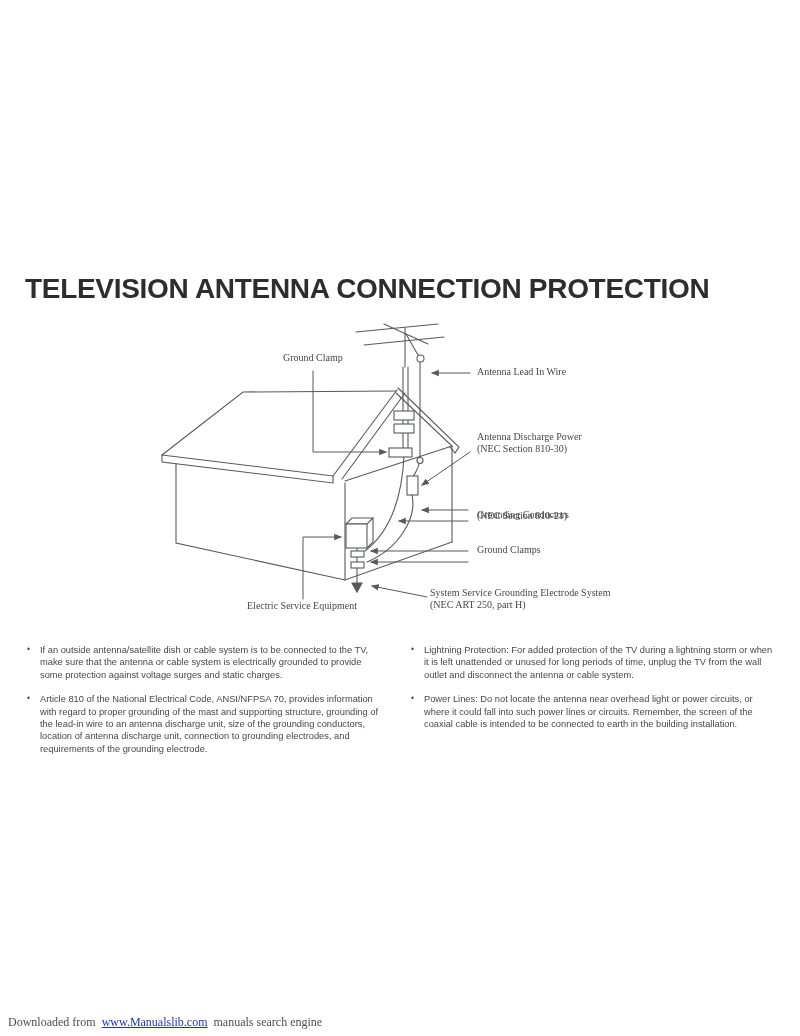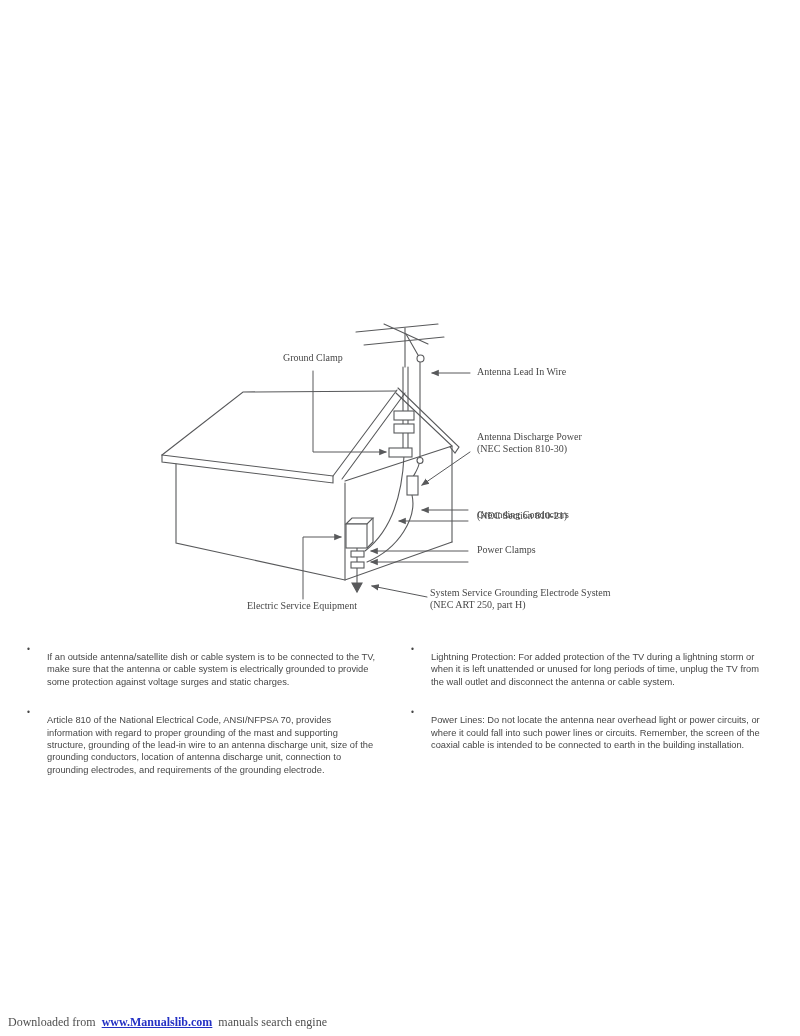--- a/index.html
+++ b/index.html
@@ -7,30 +7,31 @@
   .page{position:absolute;inset:0;background:#ffffff;}
   .title{position:absolute;left:25px;top:254px;font-size:28px;line-height:32px;font-weight:700;
          color:#2d2d2d;letter-spacing:-0.3px;white-space:nowrap;}
   svg.diagram{position:absolute;left:0;top:0;pointer-events:none;}
   .dlabel{position:absolute;font-size:10px;line-height:12px;color:#474747;white-space:nowrap;font-family:Liberation Serif, serif;}
   .col{position:absolute;top:643px;}
   .col-left{left:25px;width:362px;}
   .col-right{left:409px;width:366px;}
   .bullet{display:flex;margin:0 0 10px 0;}
   .dot{flex:none;width:12px;font-size:8.5px;line-height:12.4px;color:#474747;padding-left:2px;}
-  .bullet p{margin:8px;font-size:9.3px;line-height:12.4px;color:#474747;}
+  .bullet p{margin:1px;font-size:9.3px;line-height:12.4px;color:#474747;}
   .footer{position:absolute;left:8px;top:1015px;font-family:"Liberation Serif",serif;
           font-size:12px;line-height:14px;color:#4e4e4e;white-space:nowrap;}
-  .footer a{color:#2330c4;font-weight:bold;text-decoration:underline;margin:0 3px;cursor:pointer;}
+  .footer a{color:#2330c4;font-weight:normal;text-decoration:underline;margin:0 3px;cursor:pointer;}
 </style>
 </head>
 <body>
 
 <div class="page">
 
+  <h1 class="title">TELEVISION ANTENNA CONNECTION PROTECTION</h1>
 
   <svg class="diagram" width="800" height="1036" viewBox="0 0 800 1036">
     <defs>
       <marker id="arr" viewBox="0 0 10 10" refX="8.5" refY="5" markerWidth="8" markerHeight="8" orient="auto">
         <path d="M0,1 L10,5 L0,9 z" fill="#58595b"></path>
       </marker>
     </defs>
 
     <g stroke="#58595b" stroke-width="1.1" fill="none" stroke-linecap="round">
       <path d="M162,455 L243,392 L396,391"></path>
@@ -89,21 +90,21 @@
       <path d="M303,599 L303,537 L341,537" marker-end="url(#arr)"></path>
     </g>
   </svg>
 
   <div class="dlabel" style="left:283px;top:352px">Ground Clamp</div>
   <div class="dlabel" style="left:477px;top:366px">Antenna Lead In Wire</div>
   <div class="dlabel" style="left:477px;top:431px">Antenna Discharge Power</div>
   <div class="dlabel" style="left:477px;top:443px">(NEC Section 810-30)</div>
   <div class="dlabel" style="left:477px;top:509px">Grounding Conductors</div>
   <div class="dlabel" style="left:477px;top:510px">(NEC Section 810-21)</div>
-  <div class="dlabel" style="left:477px;top:544px">Power Clamps</div>
+  <div class="dlabel" style="left:477px;top:544px">Ground Clamps</div>
   <div class="dlabel" style="left:430px;top:587px">System Service Grounding Electrode System</div>
   <div class="dlabel" style="left:430px;top:599px">(NEC ART 250, part H)</div>
   <div class="dlabel" style="left:247px;top:600px">Electric Service Equipment</div>
 
   <div class="col col-left">
     <div class="bullet">
       <span class="dot">•</span>
       <p>If an outside antenna/satellite dish or cable system is to be connected to the TV, make sure that the antenna or cable system is electrically grounded to provide some protection against voltage surges and static charges.</p>
     </div>
     <div class="bullet">

